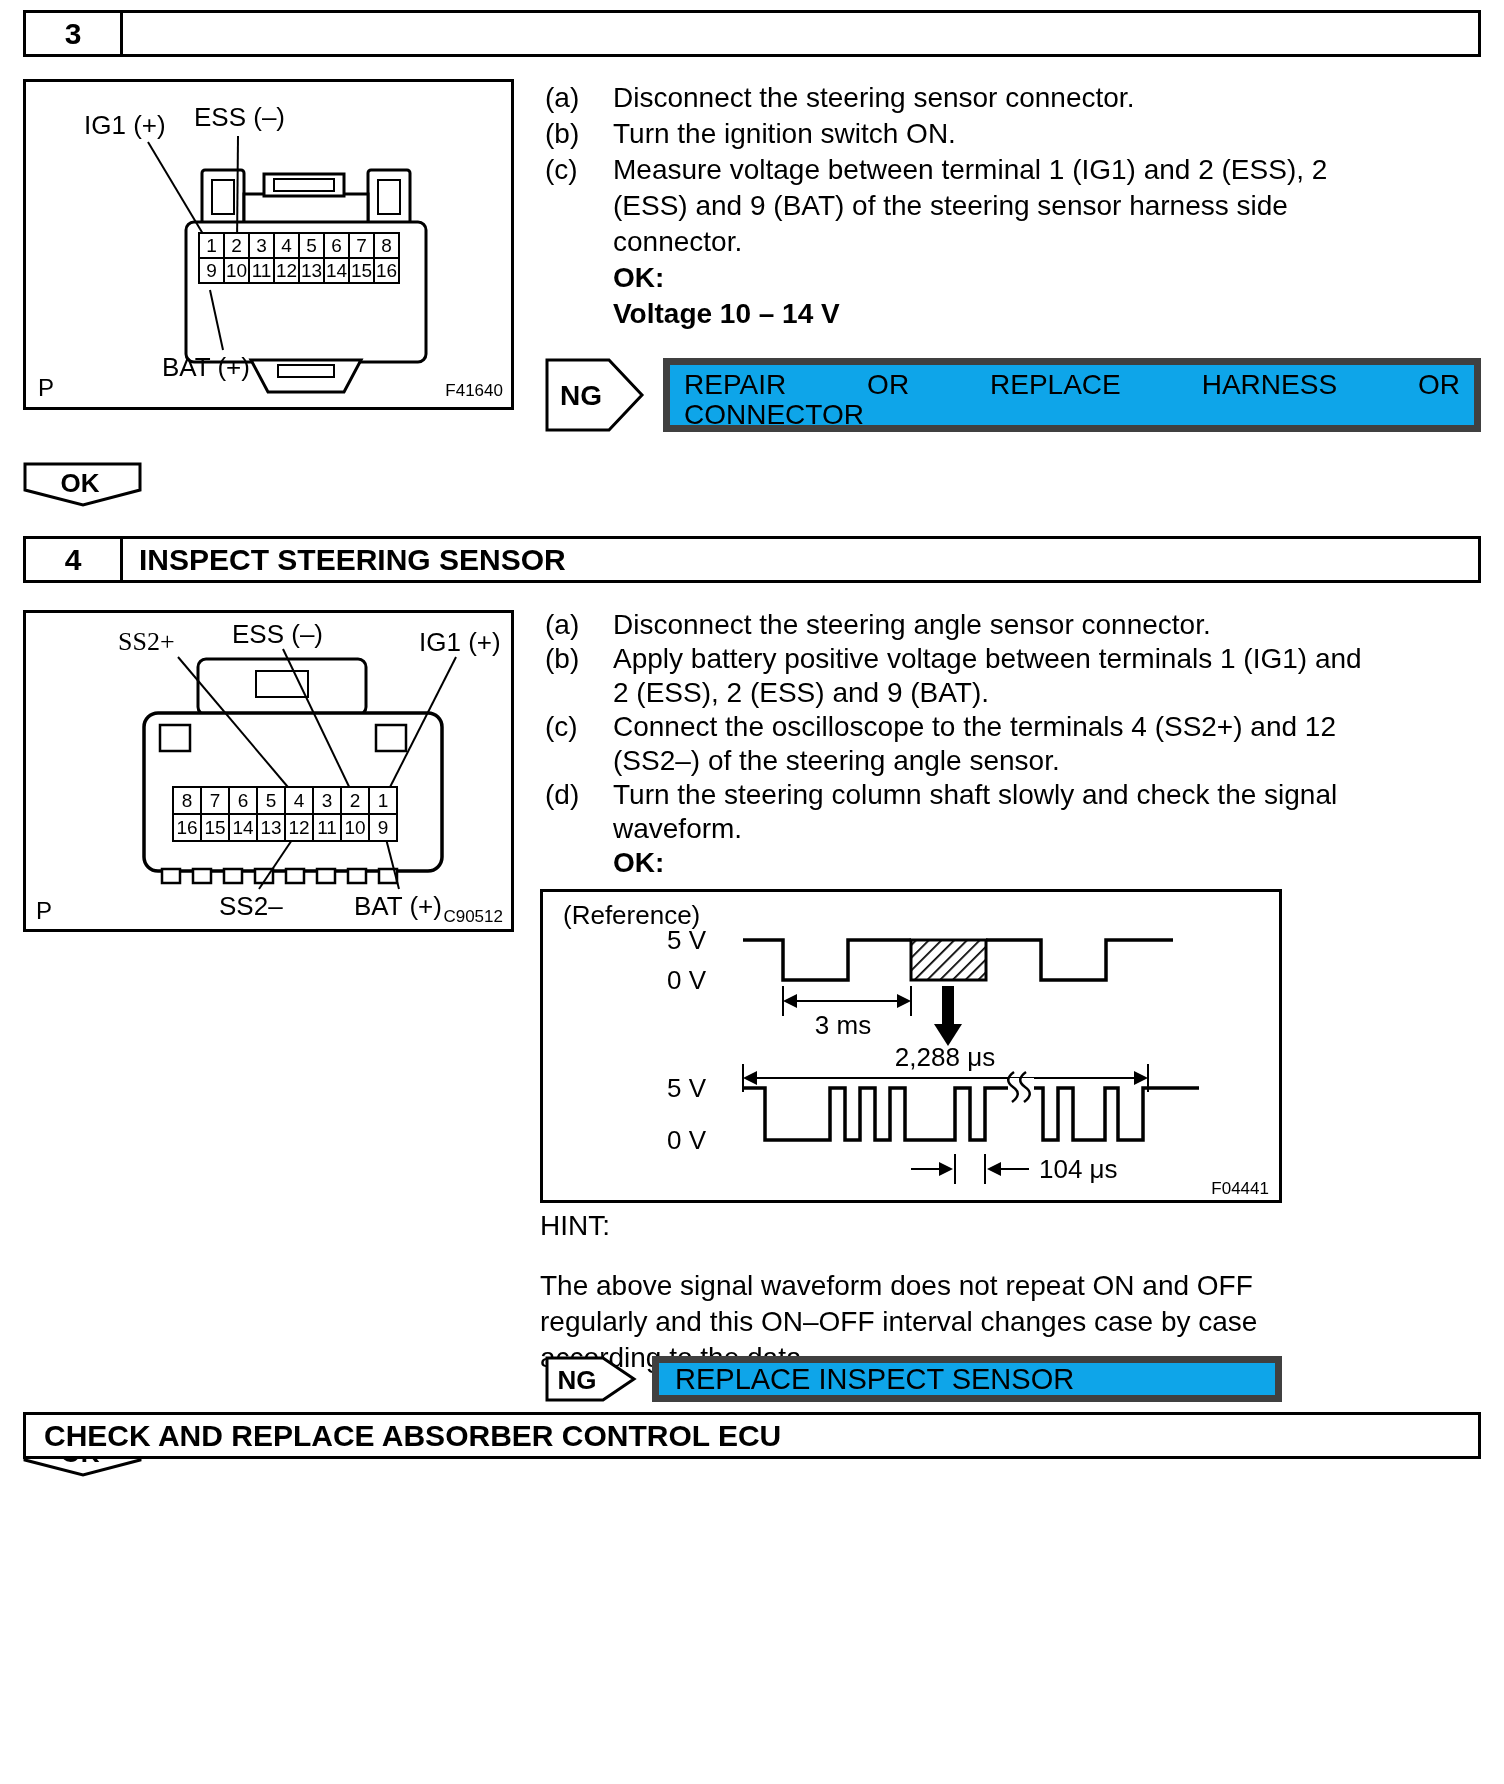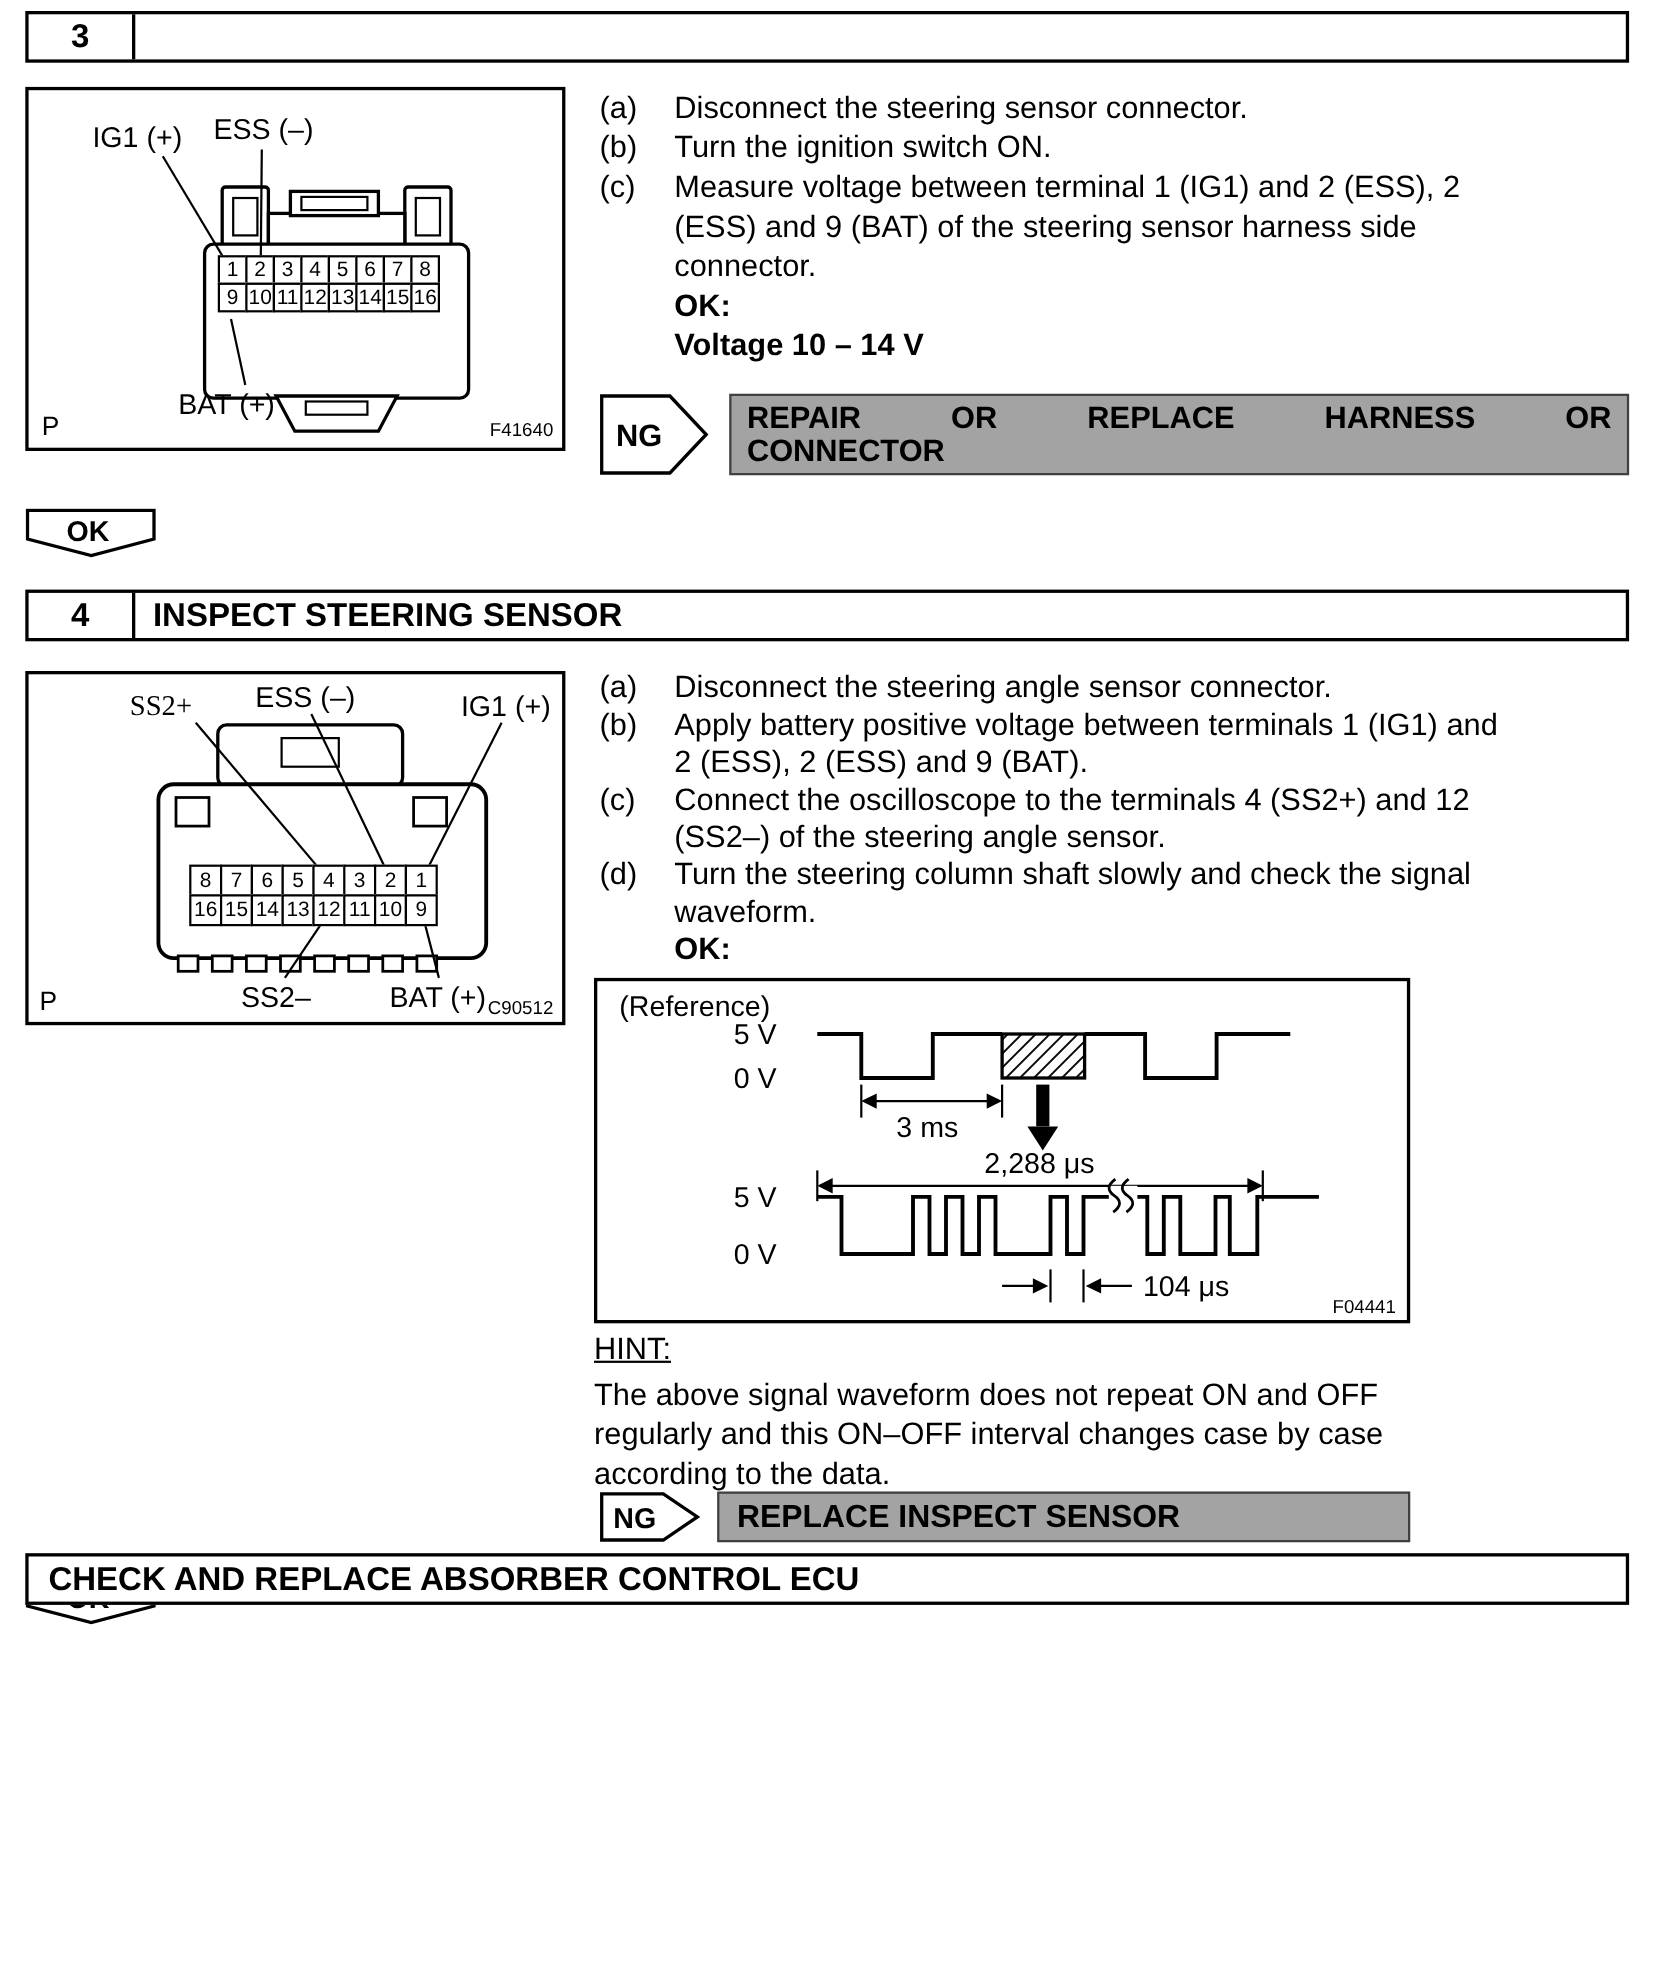--- a/index.html
+++ b/index.html
@@ -34,29 +34,29 @@
   .steps { position:absolute; font-size:28px; line-height:36px; }
   .steps4 { line-height:34px; }
   .step { display:flex; }
   .step-id { flex:none; width:68px; }
   .step-text { flex:1; }
   .ok-block { margin-left:68px; font-weight:bold; }
 
   
   .ng-row { position:absolute; display:flex; align-items:stretch; }
   .ng-arrow { flex:none; }
-  .ng-box { border:2px solid #404040; font-weight:bold; background:#a3a3a3; }
+  .ng-box { border:7px solid #404040; font-weight:normal; background:#0ea5e9; }
   .ng-box-3 { flex:1; margin-left:18px; font-size:28px; line-height:30px; padding:5px 14px; }
   .jline { text-align:justify; text-align-last:justify; }
   .ng-box-4 { flex:1; margin-left:15px; font-size:29px; display:flex; align-items:center; padding-left:16px; }
 
   .ok-badge { position:absolute; }
 
   .hint-wrap { position:absolute; font-size:28px; line-height:36px; }
-  .hint-title { margin-bottom:6px;text-decoration:underline; }
+  .hint-title { margin-bottom:24px; }
   svg text { font-family:"Liberation Sans", sans-serif; }
 </style>
 </head>
 <body>
 
 <div class="page">
 
   <div class="sec-header" style="top:10px;">
     <div class="sec-num">3</div>
   </div>

